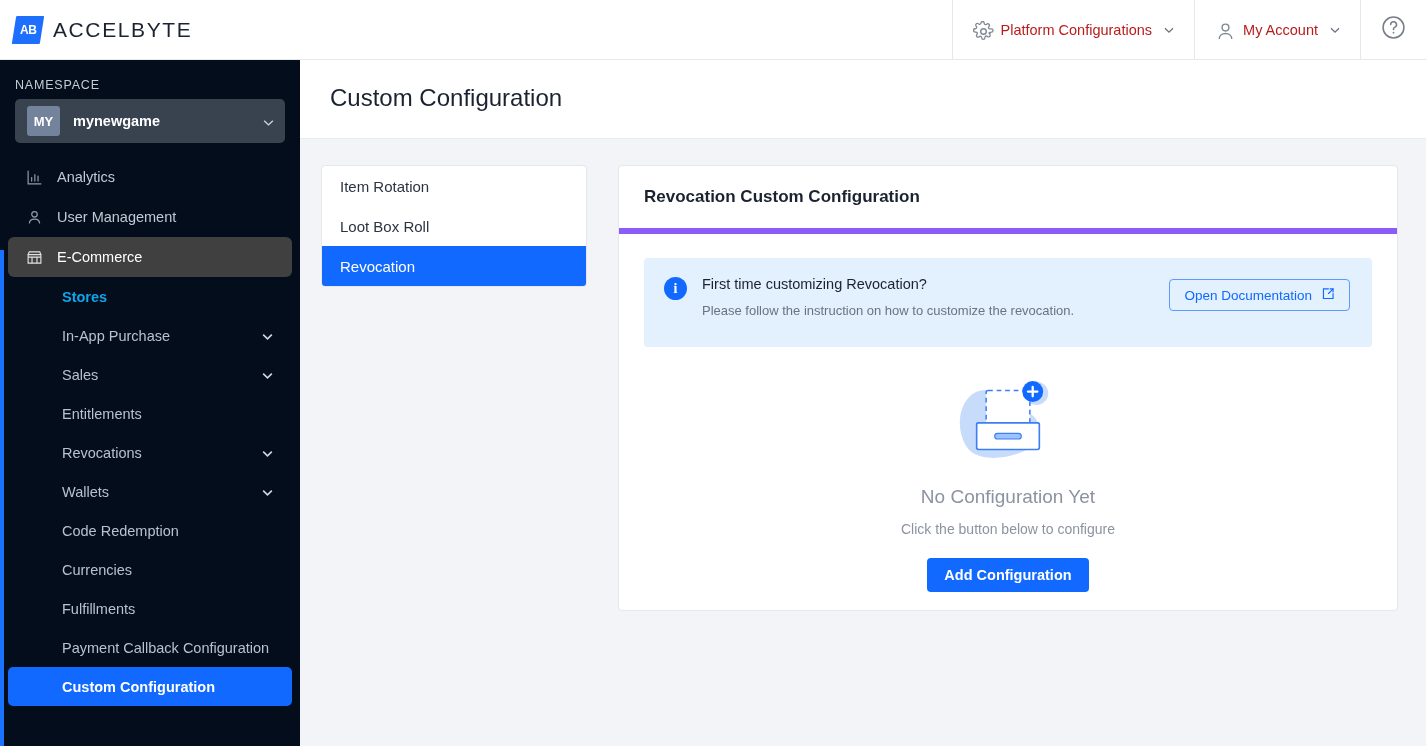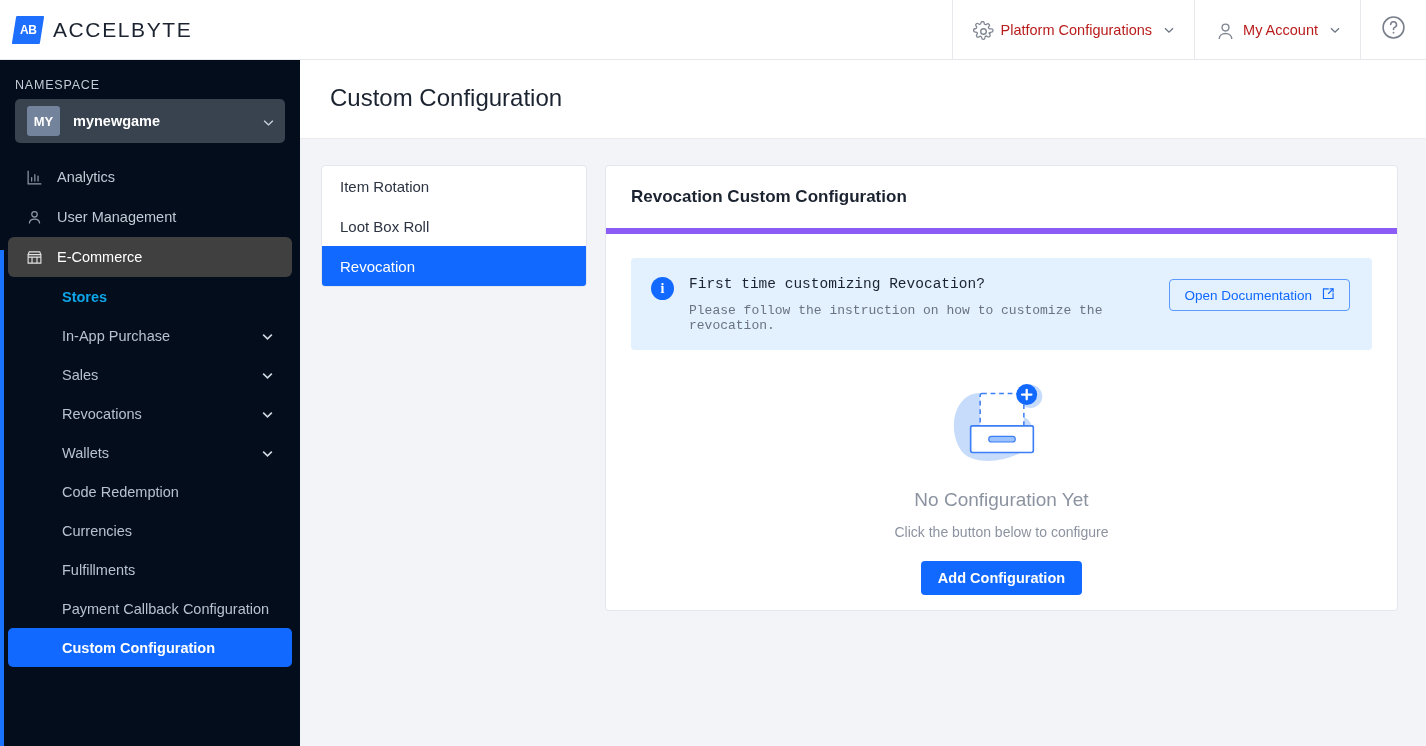--- a/index.html
+++ b/index.html
@@ -87,21 +87,21 @@
   .sub-item.current { color: #0ea5e9; font-weight: bold; }
   .sub-item.selected { background: #1169ff; color: #ffffff; font-weight: bold; }
 
   
   .main { flex: 1; display: flex; flex-direction: column; min-width: 0; background: #f3f4f7; }
   .page-head {
     background: #ffffff; padding: 24px 30px 26px 30px;
     border-bottom: 1px solid #e9ebef;
   }
   .page-title { font-size: 24px; color: #1b2330; font-weight: 400; }
-  .content { flex: 1; display: flex; gap: 18px; padding: 26px 28px 0 21px; }
+  .content { flex: 1; display: flex; gap: 31px; padding: 26px 28px 0 21px; }
 
   .list-card {
     width: 266px; min-width: 266px; background: #ffffff;
     border: 1px solid #e4e7ec; border-radius: 4px; height: fit-content;
     overflow: hidden;
   }
   .list-row {
     height: 40px; display: flex; align-items: center; padding: 0 18px;
     font-size: 15px; color: #2c3442; cursor: pointer;
   }
@@ -122,21 +122,21 @@
     background: #e3f0fd; border-radius: 4px;
     display: flex; align-items: flex-start; padding: 17px 22px 17px 20px; gap: 15px;
     min-height: 89px;
   }
   .info-ico {
     width: 23px; height: 23px; border-radius: 50%; background: #1169ff;
     color: #ffffff; font-size: 14px; font-weight: bold;
     display: flex; align-items: center; justify-content: center;
     flex: none; margin-top: 2px; font-family: "Liberation Serif", serif;
   }
-  .info-text { flex: 1; padding-top: 1px; font-family: Liberation Mono, monospace; }
+  .info-text { flex: 1; padding-top: 1px; }
   .info-title { font-size: 14.5px; color: #1b2330; margin-bottom: 11px; }
   .info-sub { font-size: 13px; color: #6b7380; }
   .doc-btn {
     border: 1px solid #5b9bff; color: #1169ff; background: #e3f0fd;
     border-radius: 4px; height: 32px; padding: 0 14px;
     display: flex; align-items: center; gap: 9px;
     font-size: 13.5px; cursor: pointer; margin-top: 4px; white-space: nowrap;
     font-family: "Liberation Sans", sans-serif;
   }
 
@@ -265,20 +265,23 @@
               </svg>
           </span>
         </div>
         <div class="sub-item">
           <span class="sub-label">Sales</span>
           <span class="chev">
             <svg viewBox="0 0 12 12" width="13" height="13" fill="none" stroke="#cfd6e0" stroke-width="1.5">
                 <path d="M2 4.3 L6 8.2 L10 4.3"></path>
               </svg>
           </span>
+        </div>
+        <div class="sub-item">
+          <span class="sub-label">Entitlements</span>
         </div>
         <div class="sub-item">
           <span class="sub-label">Revocations</span>
           <span class="chev">
             <svg viewBox="0 0 12 12" width="13" height="13" fill="none" stroke="#cfd6e0" stroke-width="1.5">
                 <path d="M2 4.3 L6 8.2 L10 4.3"></path>
               </svg>
           </span>
         </div>
         <div class="sub-item">

